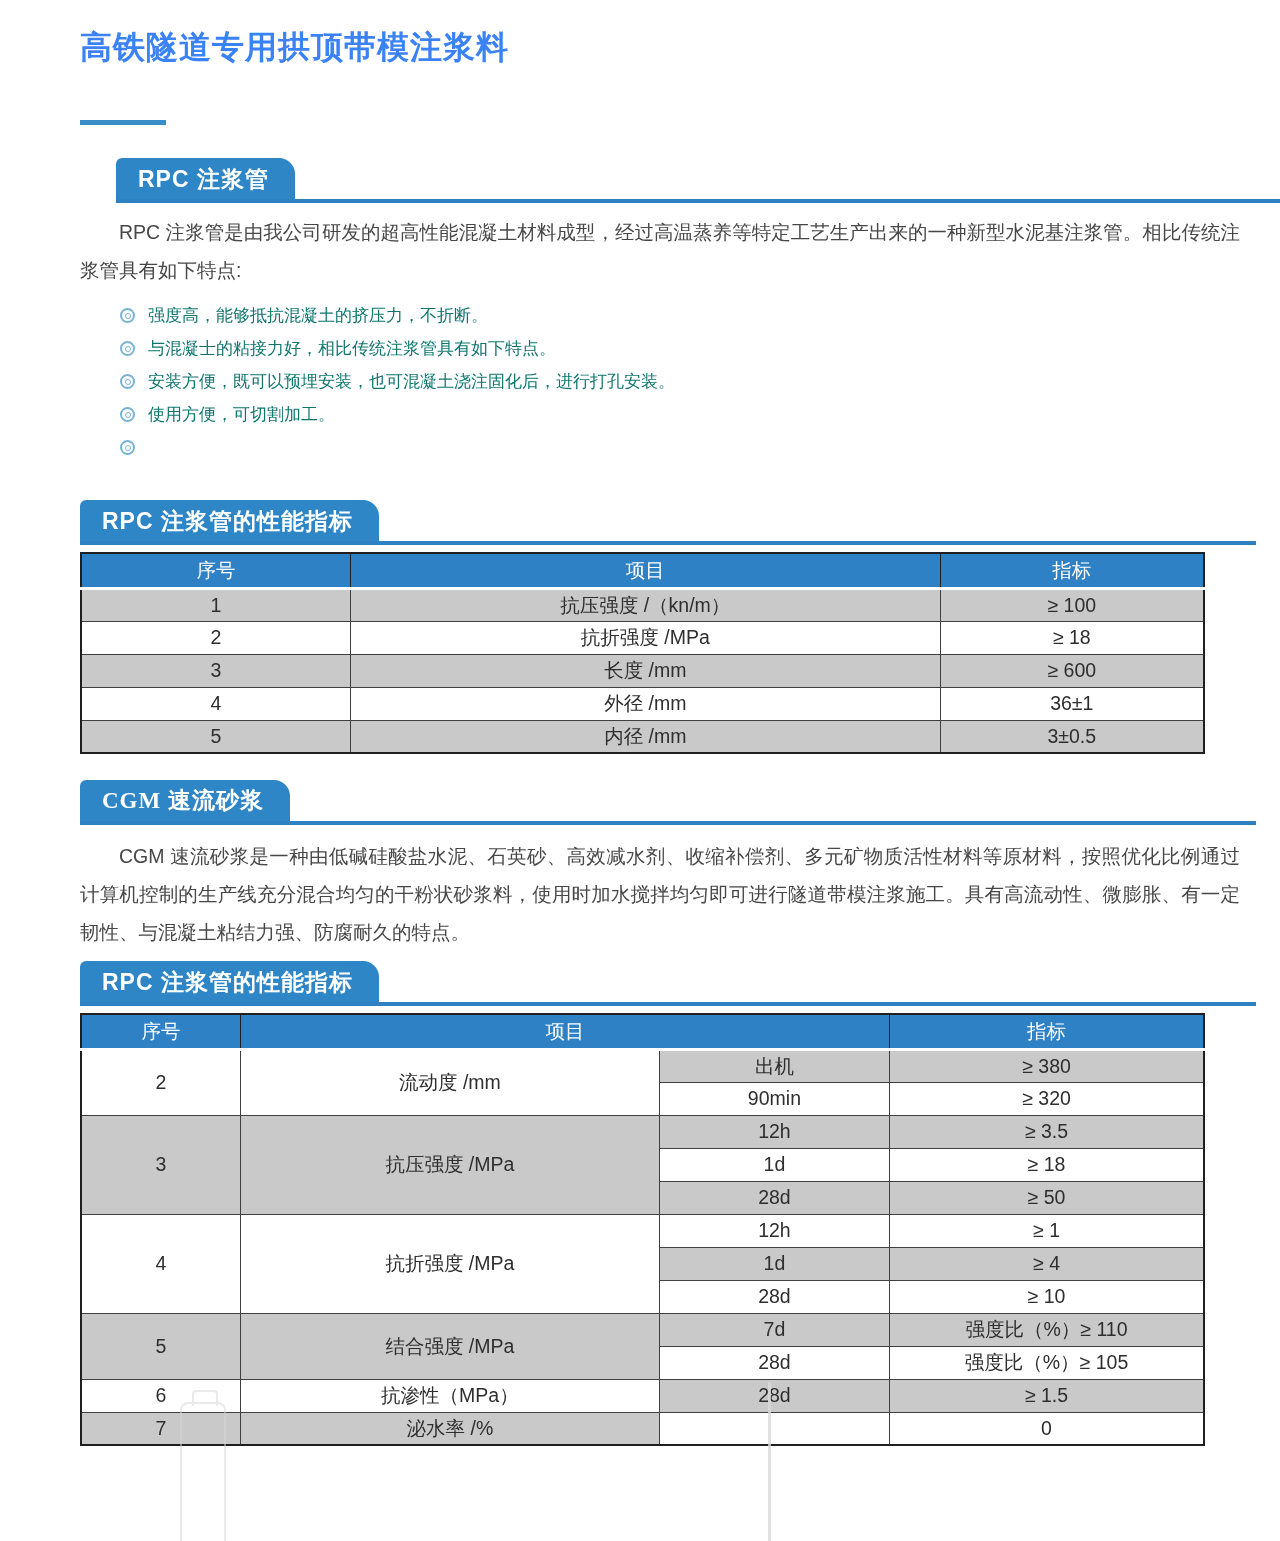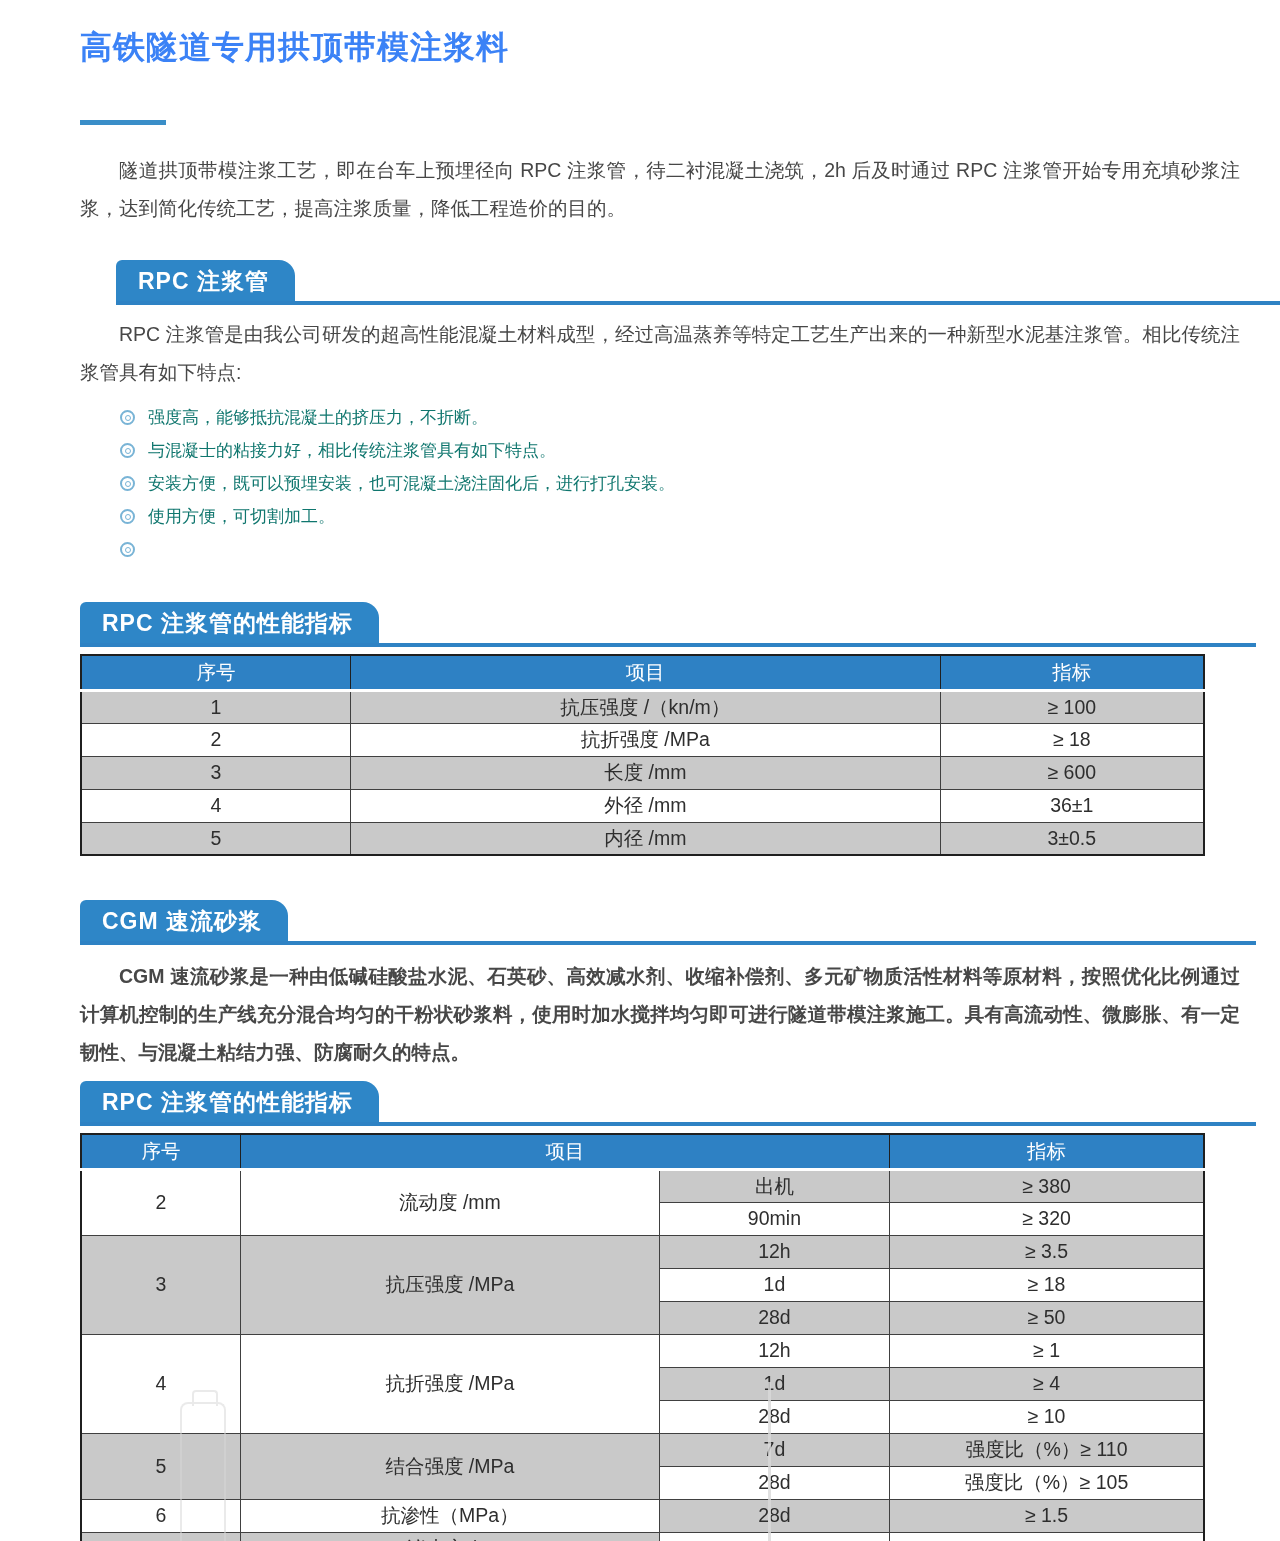--- a/index.html
+++ b/index.html
@@ -60,22 +60,22 @@
   }
   .t1 td { height:33px; }
   .t2 td { height:33px; }
   td.g { background:#c9c9c9; }
   td.w { background:#ffffff; }
 
   
   .mt-sec1 { margin-top:33px;margin-left:36px; }
   .mt-desc { margin-top:10px; }
   .mt-sec2 { margin-top:36px; }
-  .mt-sec3 { margin-top:44px; }
-  .mt-cgm  { margin-top:12px;font-weight:bold; }
+  .mt-sec3 { margin-top:26px;font-family:Liberation Serif, serif; }
+  .mt-cgm  { margin-top:12px; }
   .mt-sec4 { margin-top:10px; }
 
   
   .artifact-line { position:absolute; left:768px; top:1382px; width:3px; height:159px; background:#d9d9d9; opacity:.8; }
   .artifact-ghost {
     position:absolute; left:180px; top:1402px; width:46px; height:139px;
     border:2px solid #d7d7d7; border-bottom:none; border-radius:8px 8px 0 0; opacity:.5;
   }
   .artifact-ghost::before {
     content:""; position:absolute; left:10px; top:-14px; width:22px; height:14px;
@@ -83,21 +83,20 @@
   }
 </style>
 </head>
 <body>
 
 <div class="page">
 
   <h1 class="doc-title">高铁隧道专用拱顶带模注浆料</h1>
   <div class="title-dash"></div>
 
-  <p class="para">隧道拱顶带模注浆工艺，即在台车上预埋径向 RPC 注浆管，待二衬混凝土浇筑，2h 后及时通过 RPC 注浆管开始专用充填砂浆注浆，达到简化传统工艺，提高注浆质量，降低工程造价的目的。</p>
 
   <div class="sec-head mt-sec1">
     <span class="sec-tab">RPC 注浆管</span>
   </div>
   <p class="para mt-desc">RPC 注浆管是由我公司研发的超高性能混凝土材料成型，经过高温蒸养等特定工艺生产出来的一种新型水泥基注浆管。相比传统注浆管具有如下特点:</p>
 
   <div class="bullets">
     <div class="bullet">
       <span class="bullet-icon"></span>
       <span>强度高，能够抵抗混凝土的挤压力，不折断。</span>

